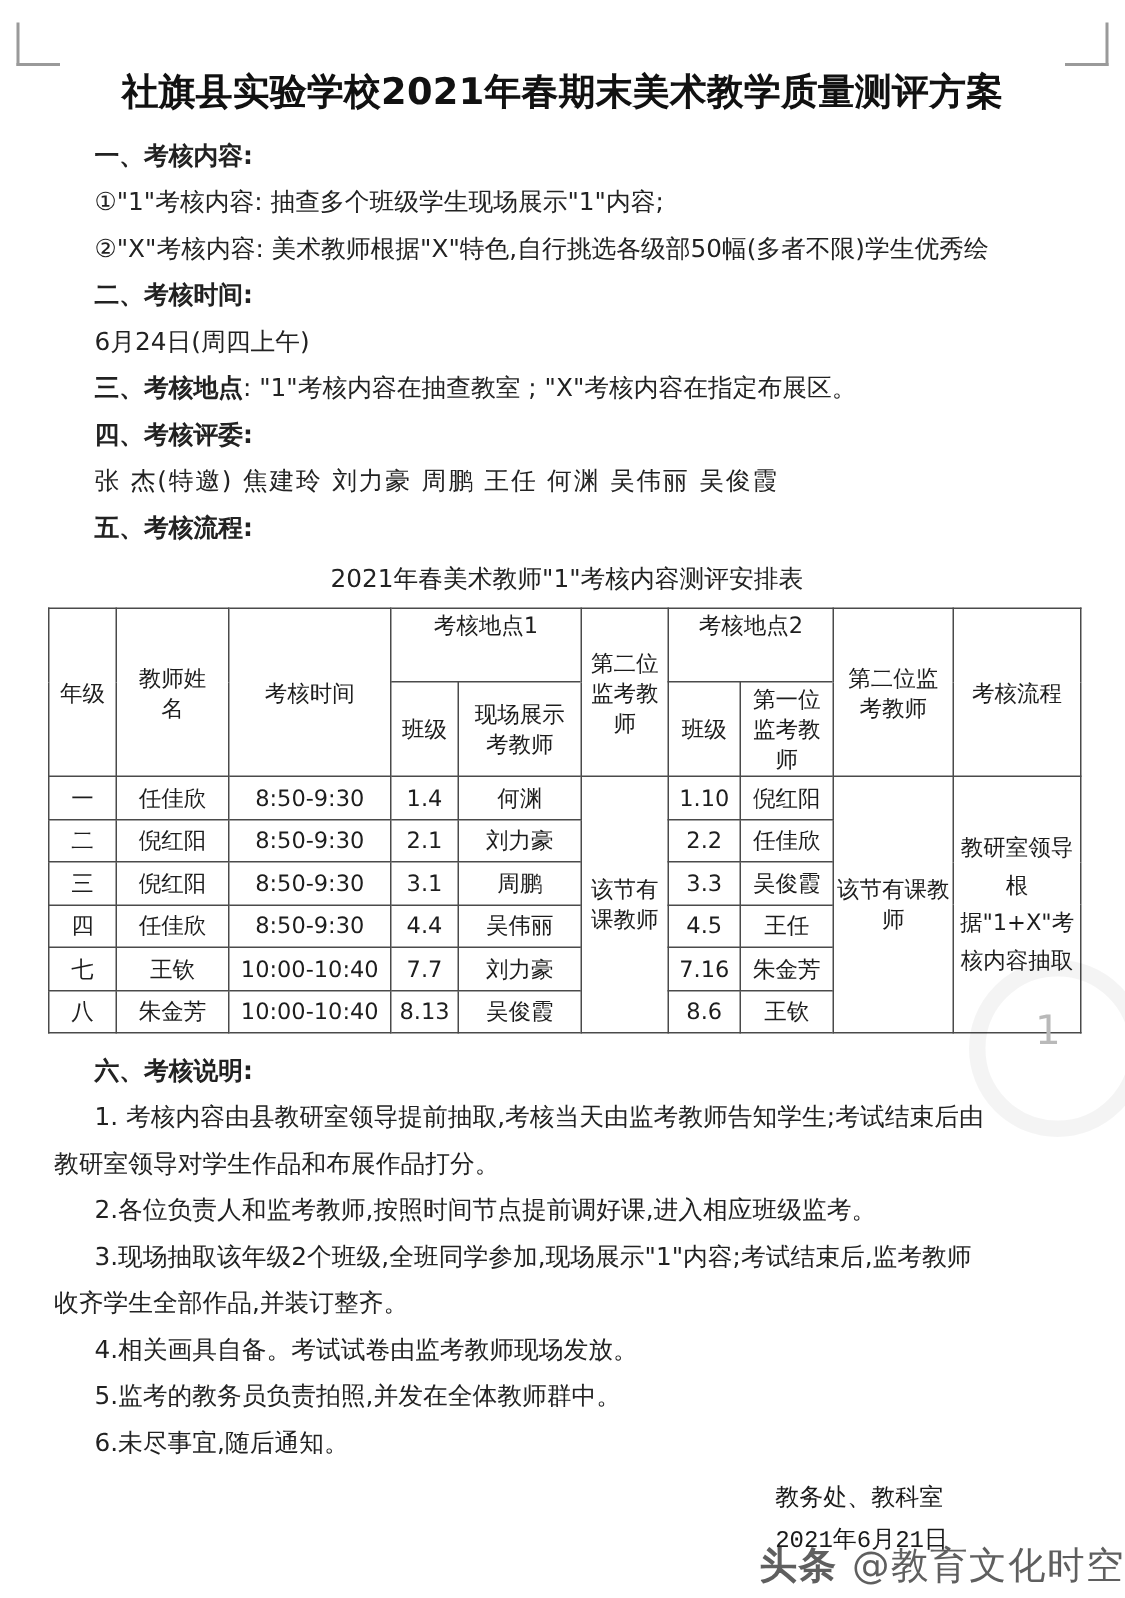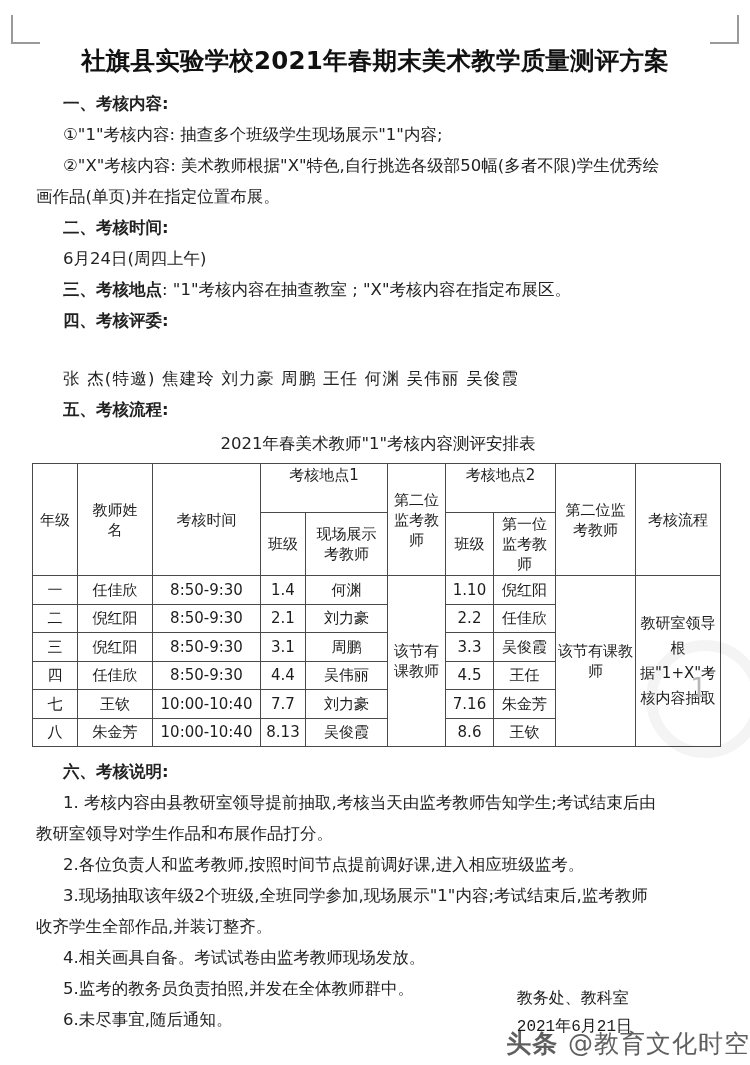--- a/index.html
+++ b/index.html
@@ -58,21 +58,20 @@
   }
   .para {
     margin-left: 27px;
   }
   .para-hang {
     margin-left: 0;
   }
   .judges {
     margin-left: 27px;
     letter-spacing: 1.2px;
-    margin-top: 27px;
   }
   .inline-head {
     font-weight: 700;
   }
 
   
   .tbl-caption {
     text-align: center;
     font-size: 16.5px;
     margin-top: 3px;
@@ -159,21 +158,20 @@
   <div class="corner-mark corner-tl"></div>
   <div class="corner-mark corner-tr"></div>
 
   <div class="doc-title">社旗县实验学校2021年春期末美术教学质量测评方案</div>
 
   <div class="content">
 
     <div class="sec-head">一、考核内容:</div>
     <div class="para">①"1"考核内容:  抽查多个班级学生现场展示"1"内容;</div>
     <div class="para">②"X"考核内容:  美术教师根据"X"特色,自行挑选各级部50幅(多者不限)学生优秀绘</div>
-    <div class="para-hang">画作品(单页)并在指定位置布展。</div>
 
     <div class="sec-head">二、考核时间:</div>
     <div class="para">6月24日(周四上午)</div>
 
     <div class="para"><span class="inline-head">三、考核地点</span><span>: "1"考核内容在抽查教室 ; "X"考核内容在指定布展区。</span></div>
 
     <div class="sec-head">四、考核评委:</div>
     <div class="judges">张 杰(特邀) 焦建玲 刘力豪 周鹏  王任 何渊  吴伟丽 吴俊霞</div>
 
     <div class="sec-head">五、考核流程:</div>

